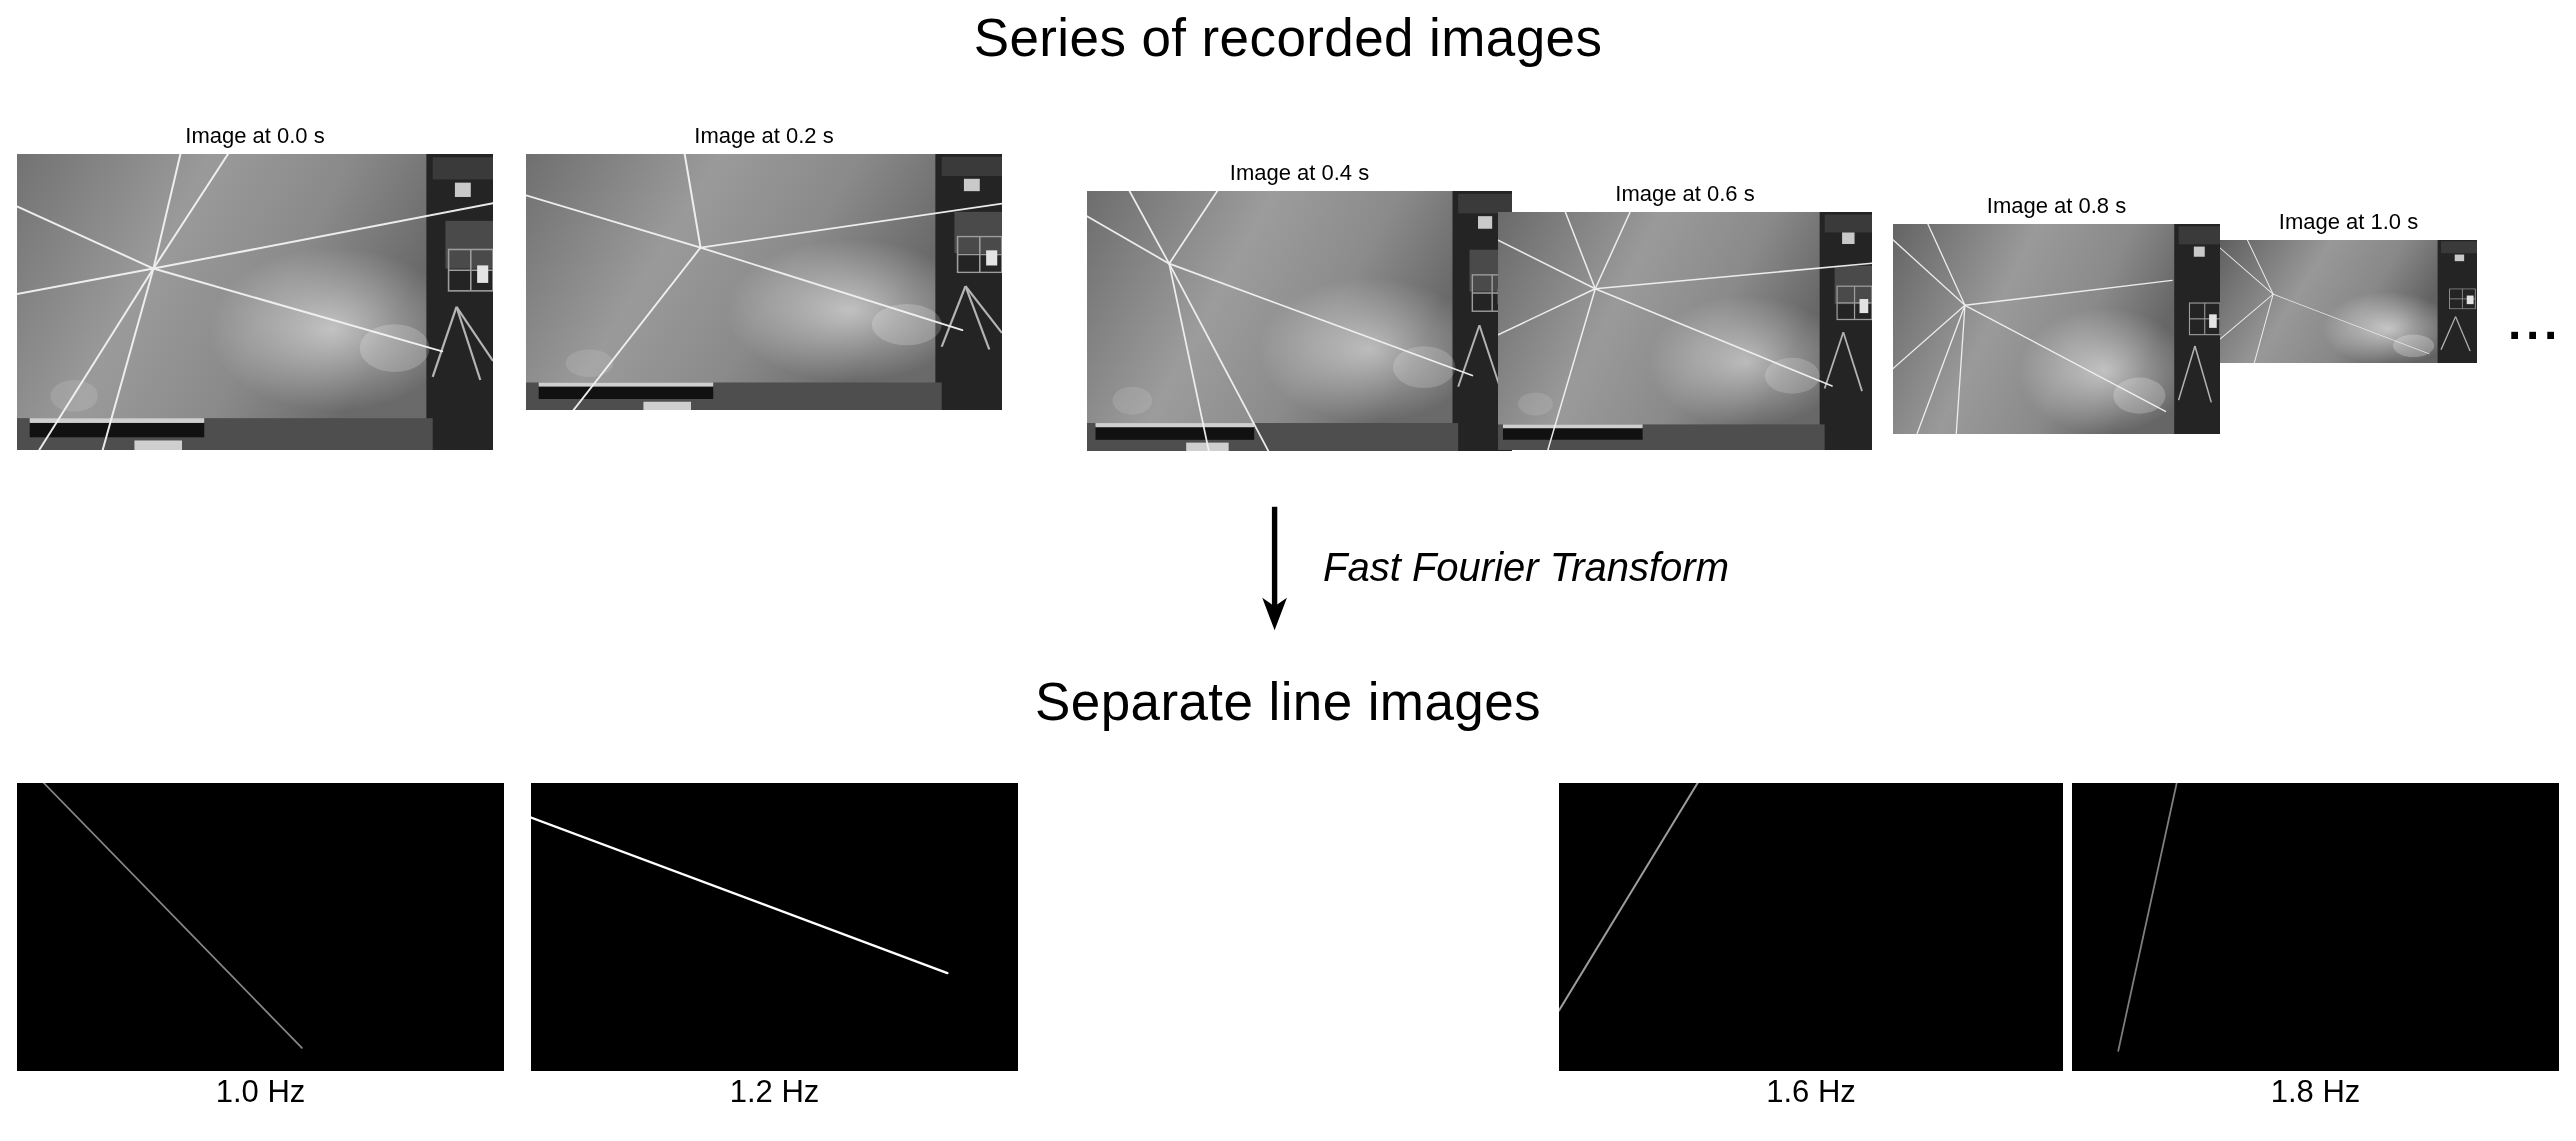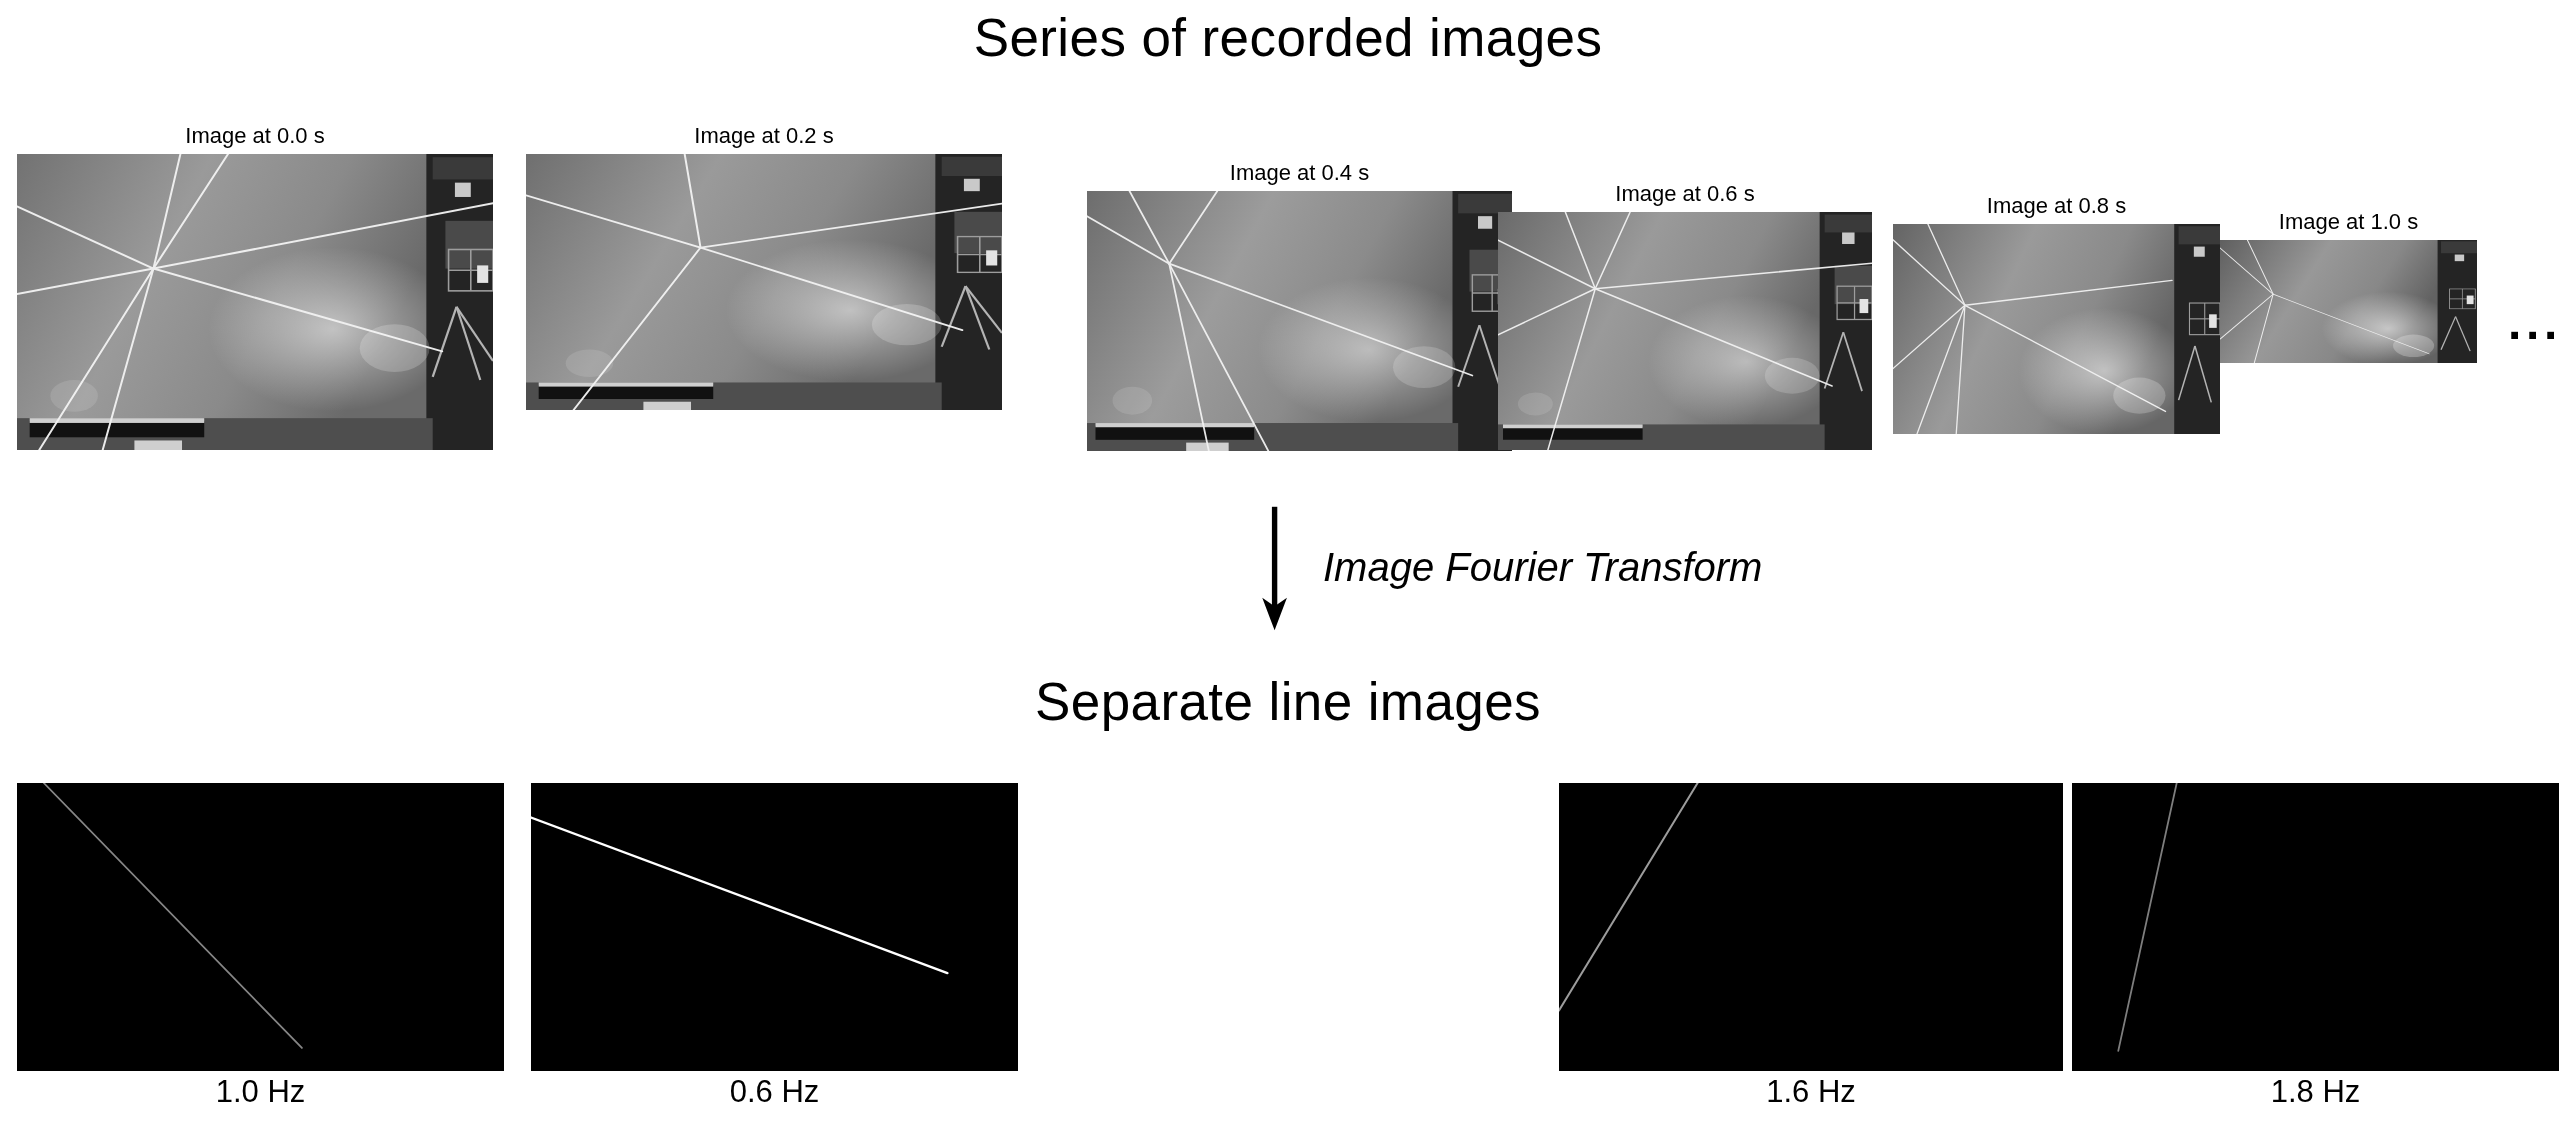--- a/index.html
+++ b/index.html
@@ -371,21 +371,21 @@
 
     <div class="ellipsis" id="ell" style="left: 2508px; top: 299px;">...</div>
   </div>
 
   <div class="arrow-wrap">
     <svg width="54" height="125" viewBox="0 0 70 160">
       <line x1="28" y1="0" x2="28" y2="136" stroke="#000" stroke-width="7"></line>
       <polygon points="28,160 12,118 28,129 44,118" fill="#000"></polygon>
     </svg>
   </div>
-  <div class="fft-label">Image Fourier Transform</div>
+  <div class="fft-label">Fast Fourier Transform</div>
 
   <div class="subtitle">Separate line images</div>
 
   <div class="line-row">
 
     <div class="line-cell" id="lc0" style="left: 17px; width: 487px;">
       <div class="line-panel">
         <svg id="ls0" viewBox="0 0 300 180" preserveAspectRatio="none">
           <rect x="0" y="0" width="300" height="180" fill="#000"></rect>
           <line class="ln" stroke="#d8d8d8" stroke-width="1.1" stroke-linecap="round" x1="16.50" y1="0.00" x2="175.50" y2="165.60" opacity="0.62"></line>
@@ -394,21 +394,21 @@
       <div class="freq-label">1.0 Hz</div>
     </div>
 
     <div class="line-cell" id="lc1" style="left: 531px; width: 487px;">
       <div class="line-panel">
         <svg id="ls1" viewBox="0 0 300 180" preserveAspectRatio="none">
           <rect x="0" y="0" width="300" height="180" fill="#000"></rect>
           <line class="ln" stroke="#ffffff" stroke-width="1.5" stroke-linecap="round" x1="0.00" y1="21.60" x2="256.50" y2="118.80" opacity="1"></line>
         </svg>
       </div>
-      <div class="freq-label">0.6 Hz</div>
+      <div class="freq-label">1.2 Hz</div>
     </div>
 
 
     <div class="line-cell" id="lc3" style="left: 1559px; width: 504px;">
       <div class="line-panel">
         <svg id="ls3" viewBox="0 0 300 180" preserveAspectRatio="none">
           <rect x="0" y="0" width="300" height="180" fill="#000"></rect>
           <line class="ln" stroke="#dedede" stroke-width="1.2" stroke-linecap="round" x1="0.00" y1="142.20" x2="82.50" y2="0.00" opacity="0.7"></line>
         </svg>
       </div>

